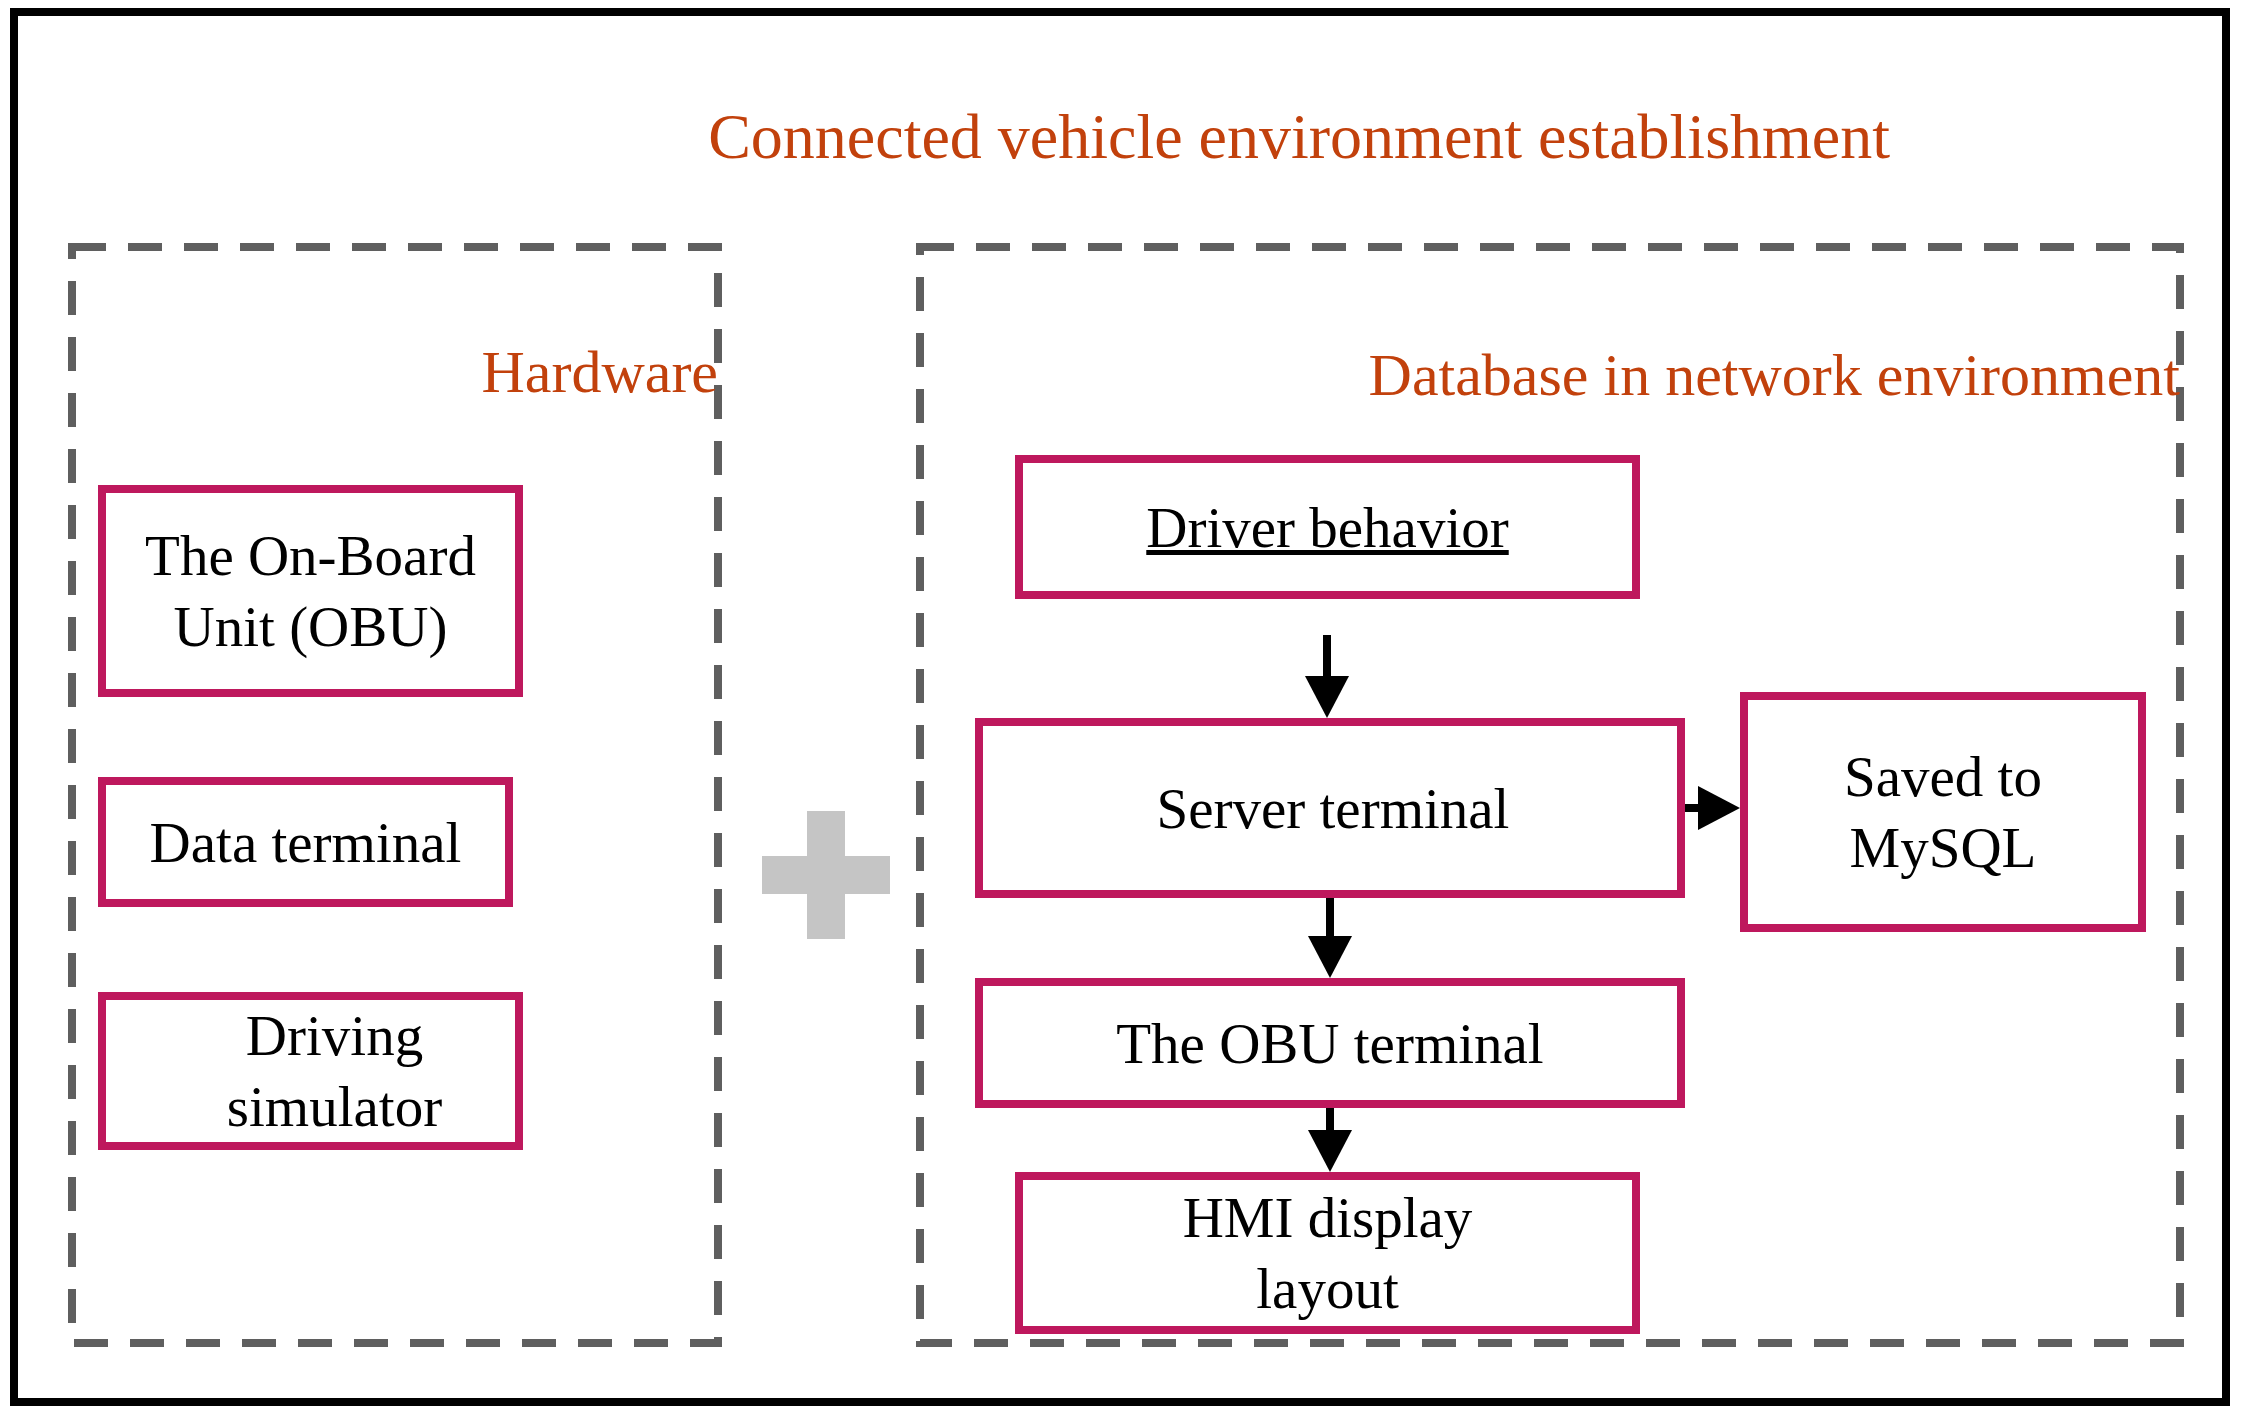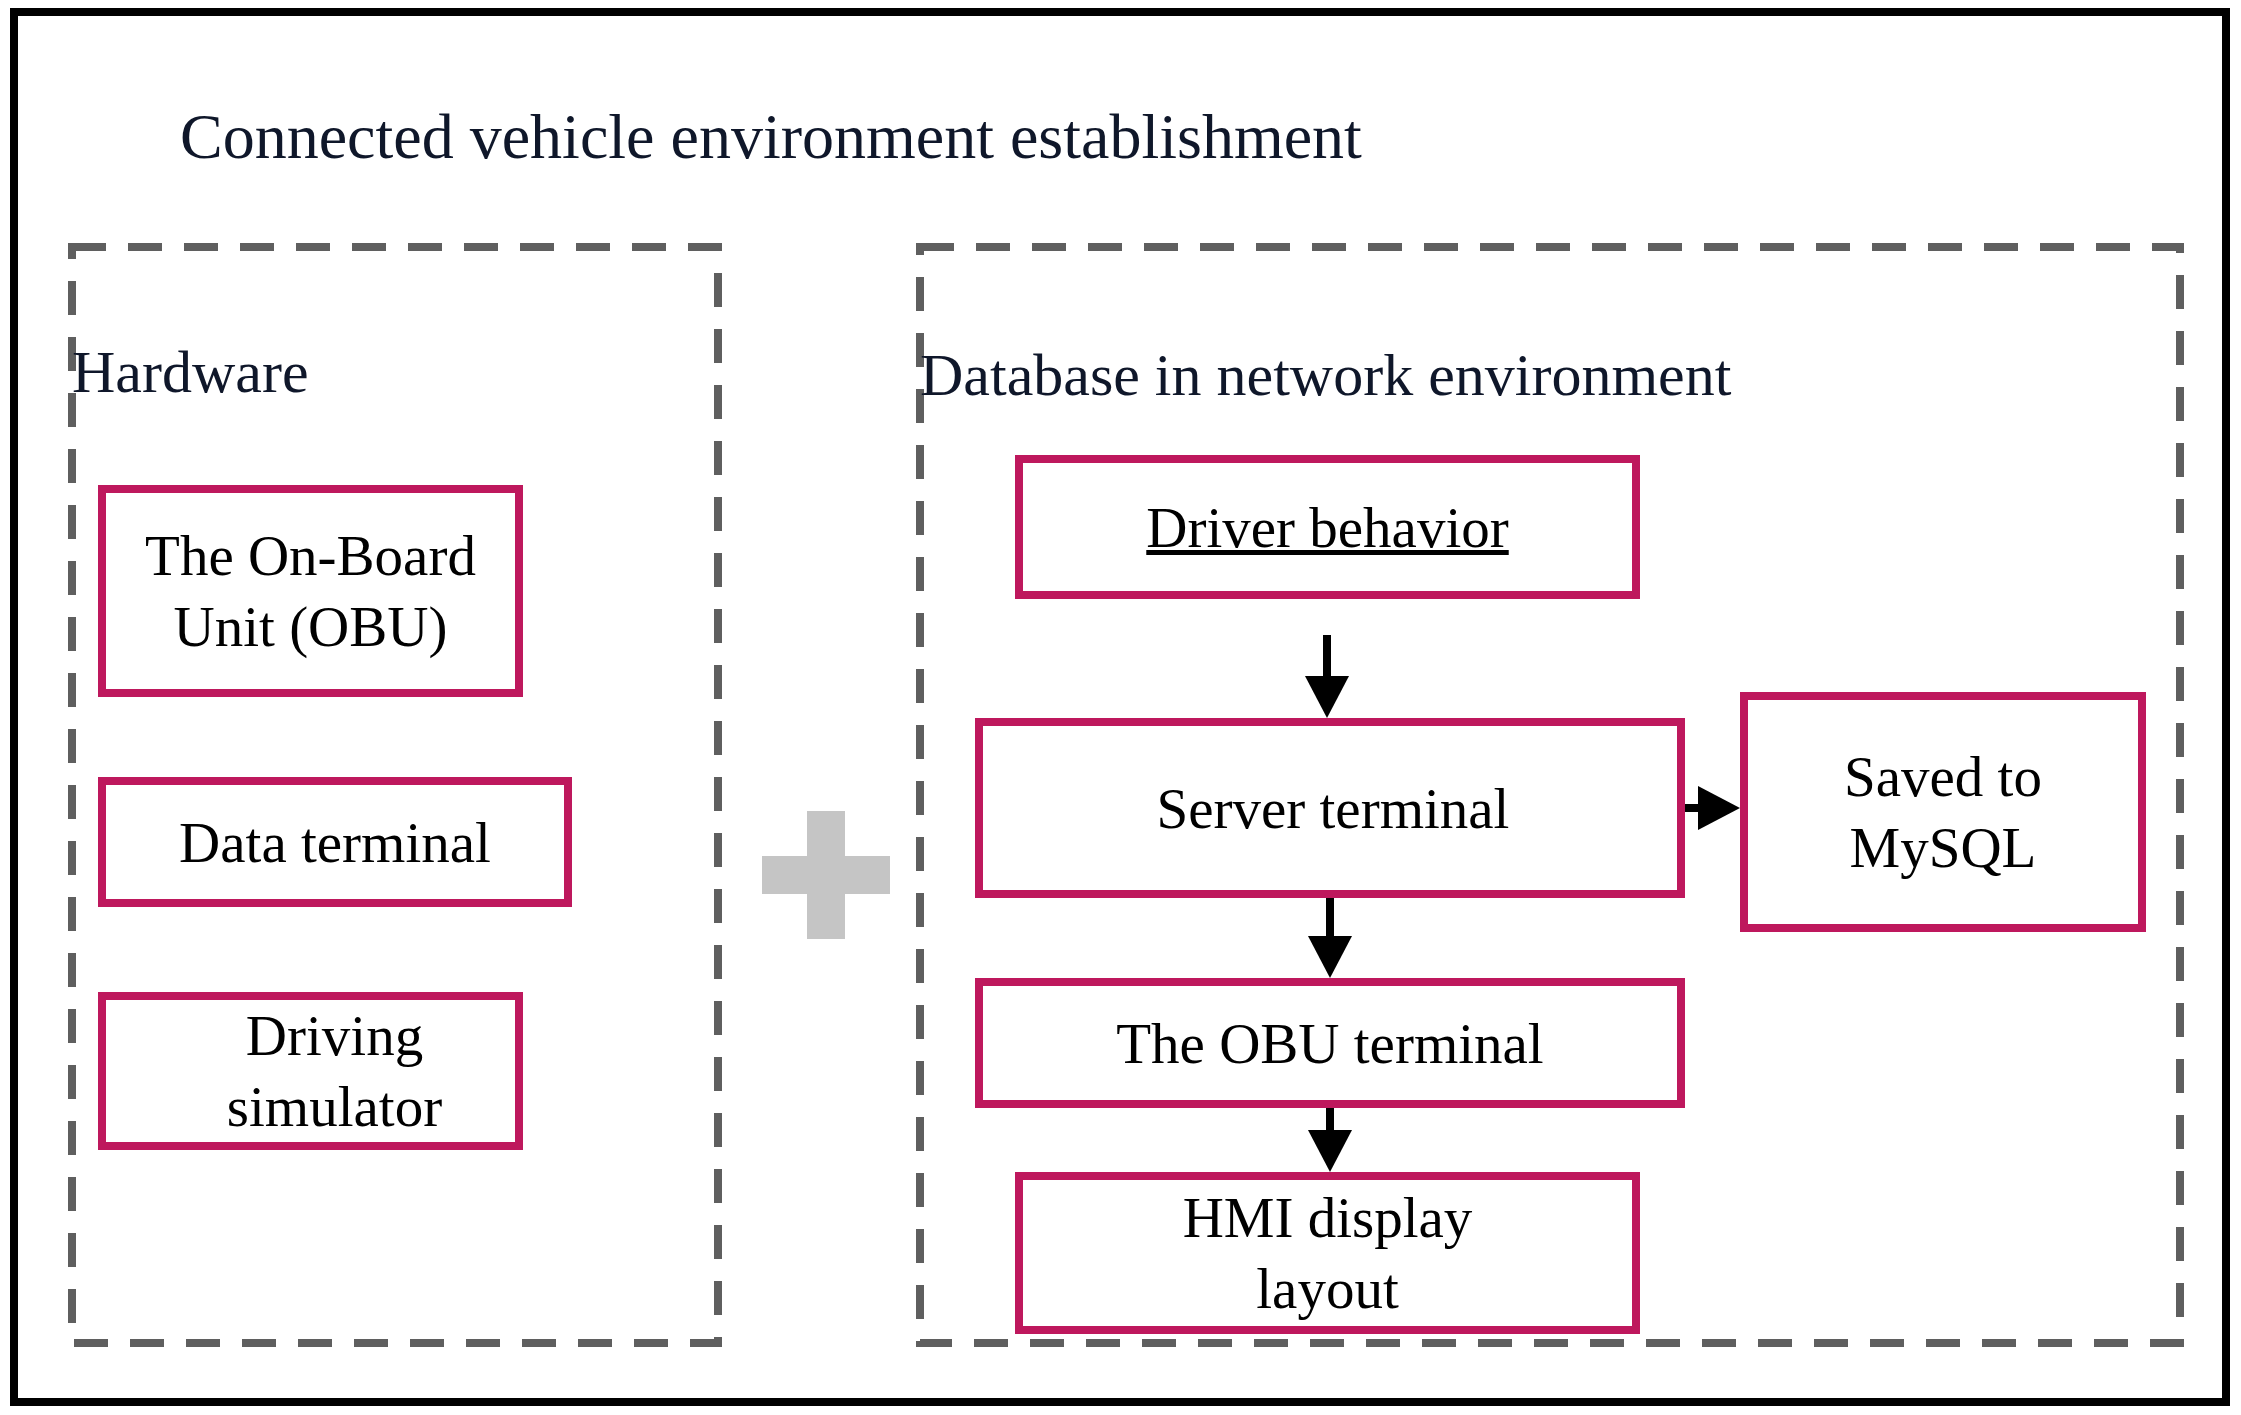--- a/index.html
+++ b/index.html
@@ -4,21 +4,21 @@
 <style>
   html,body{margin:0;padding:0;background:#ffffff;}
   body{
     position:relative;
     width:2241px;height:1415px;
     font-family:"Liberation Serif","DejaVu Serif",serif;
     color:#000;
     overflow:hidden;
   }
   #diagram-svg{position:absolute;left:0;top:0;z-index:0;}
-  .txt{position:absolute;z-index:2;text-align:left;color:#0f172a;}
+  .txt{position:absolute;z-index:2;text-align:right;color:#c2410c;}
   .title{font-size:64px;line-height:84px;}
   .panel-heading{font-size:60px;line-height:80px;}
   .node{
     position:absolute;z-index:2;
     background:#ffffff;border:8px solid #be185d;
     box-sizing:border-box;
     display:flex;flex-direction:column;justify-content:center;align-items:center;
     text-align:center;
   }
   .node .line{font-size:57px;line-height:71px;white-space:nowrap;}
@@ -62,21 +62,21 @@
 
 <div class="txt title" style="left:180px;top:95px;width:1710px;">Connected vehicle environment establishment</div>
 
 <div class="txt panel-heading" style="left:72px;top:332px;width:646px;">Hardware</div>
 
 <div class="node" style="left:98px;top:485px;width:425px;height:212px;">
   <div class="line">The On-Board</div>
   <div class="line">Unit (OBU)</div>
 </div>
 
-<div class="node" style="left:98px;top:777px;width:474px;height:130px;">
+<div class="node" style="left:98px;top:777px;width:415px;height:130px;">
   <div class="line">Data terminal</div>
 </div>
 
 <div class="node" style="left:98px;top:992px;width:425px;height:158px;padding-left:48px;">
   <div class="line">Driving</div>
   <div class="line">simulator</div>
 </div>
 
 <div class="txt panel-heading" style="left:920px;top:335px;width:1260px;">Database in network environment</div>
 

